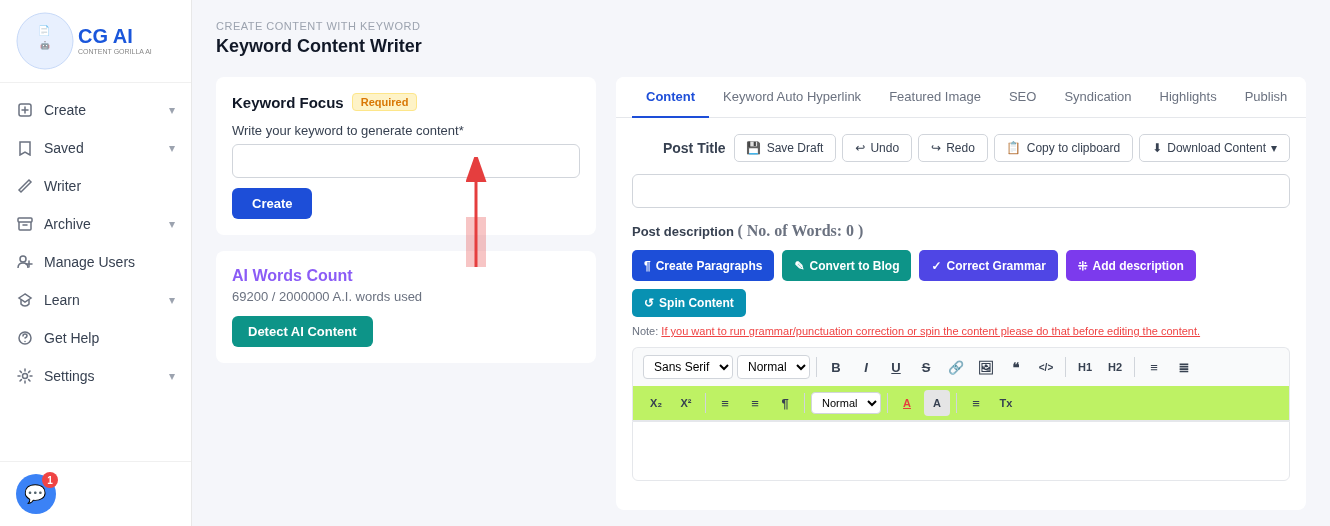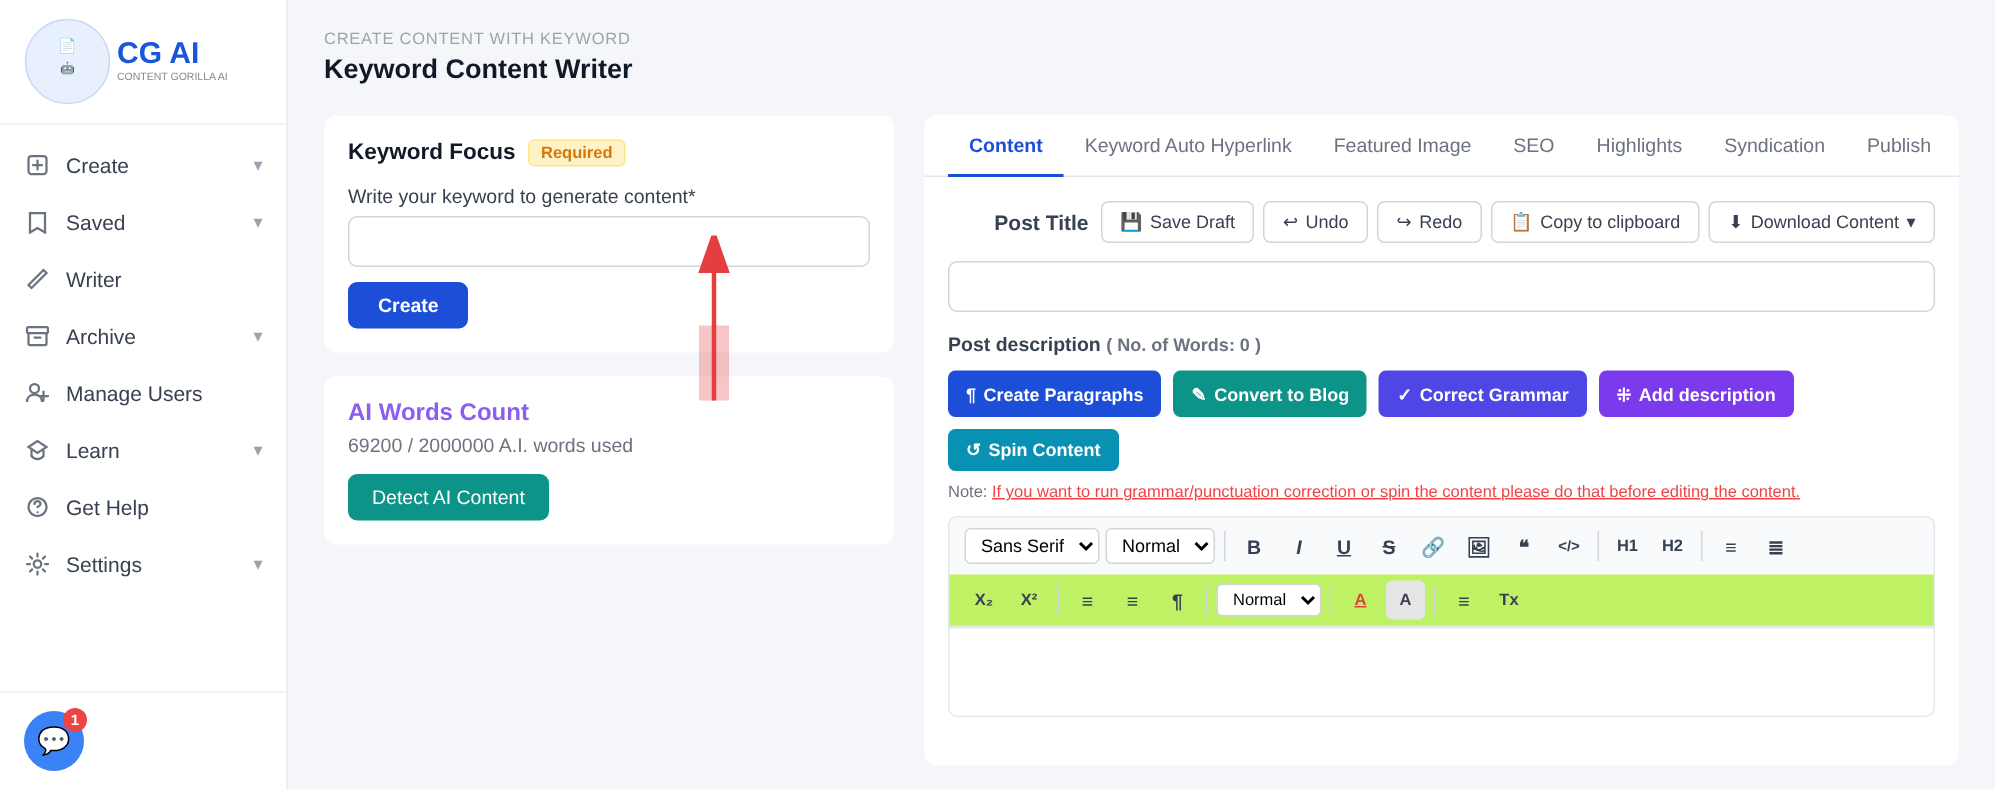--- a/index.html
+++ b/index.html
@@ -129,20 +129,21 @@
     .keyword-focus-section {
       background: #fff;
       border-radius: 8px;
       padding: 16px;
     }
     .section-label {
       font-size: 15px;
       font-weight: 600;
       color: #111827;
       display: flex;
+      align-items: center;
       gap: 8px;
       margin-bottom: 12px;
     }
     .required-badge {
       background: #fef3c7;
       color: #d97706;
       font-size: 11px;
       font-weight: 600;
       padding: 2px 8px;
       border-radius: 4px;
@@ -190,21 +191,21 @@
       color: #6b7280;
       margin-bottom: 12px;
     }
     .btn-detect {
       background: #0d9488;
       color: white;
       border: none;
       border-radius: 6px;
       padding: 8px 16px;
       font-size: 13px;
-      font-weight: 400;
+      font-weight: 700;
       cursor: pointer;
     }
 
     
     .right-panel {
       flex: 1;
       display: flex;
       flex-direction: column;
       background: #fff;
       border-radius: 8px;
@@ -287,22 +288,23 @@
       align-items: center;
       justify-content: space-between;
       margin-bottom: 10px;
     }
     .post-desc-label {
       font-size: 13px;
       font-weight: 600;
       color: #374151;
     }
     .word-count {
-      font-size: 12px;
+      font-size: 16px;
       color: #6b7280;
+      font-family: Liberation Serif, serif;
     }
 
     .content-buttons {
       display: flex;
       gap: 8px;
       margin-bottom: 8px;
       flex-wrap: wrap;
     }
     .btn-content {
       display: flex;
@@ -534,22 +536,22 @@
           <button class="btn-detect">Detect AI Content</button>
         </div>
       </div>
 
       <div class="right-panel">
         <div class="tabs-bar">
           <div class="tab-item active">Content</div>
           <div class="tab-item">Keyword Auto Hyperlink</div>
           <div class="tab-item">Featured Image</div>
           <div class="tab-item">SEO</div>
+          <div class="tab-item">Syndication</div>
           <div class="tab-item">Highlights</div>
-          <div class="tab-item">Syndication</div>
           <div class="tab-item">Publish</div>
         </div>
 
         <div class="editor-area">
           <div class="post-title-row">
             <span class="post-title-label">Post Title</span>
             <div class="action-buttons">
               <button class="btn-action">
                 <span>💾</span>
                 <span>Save Draft</span>

